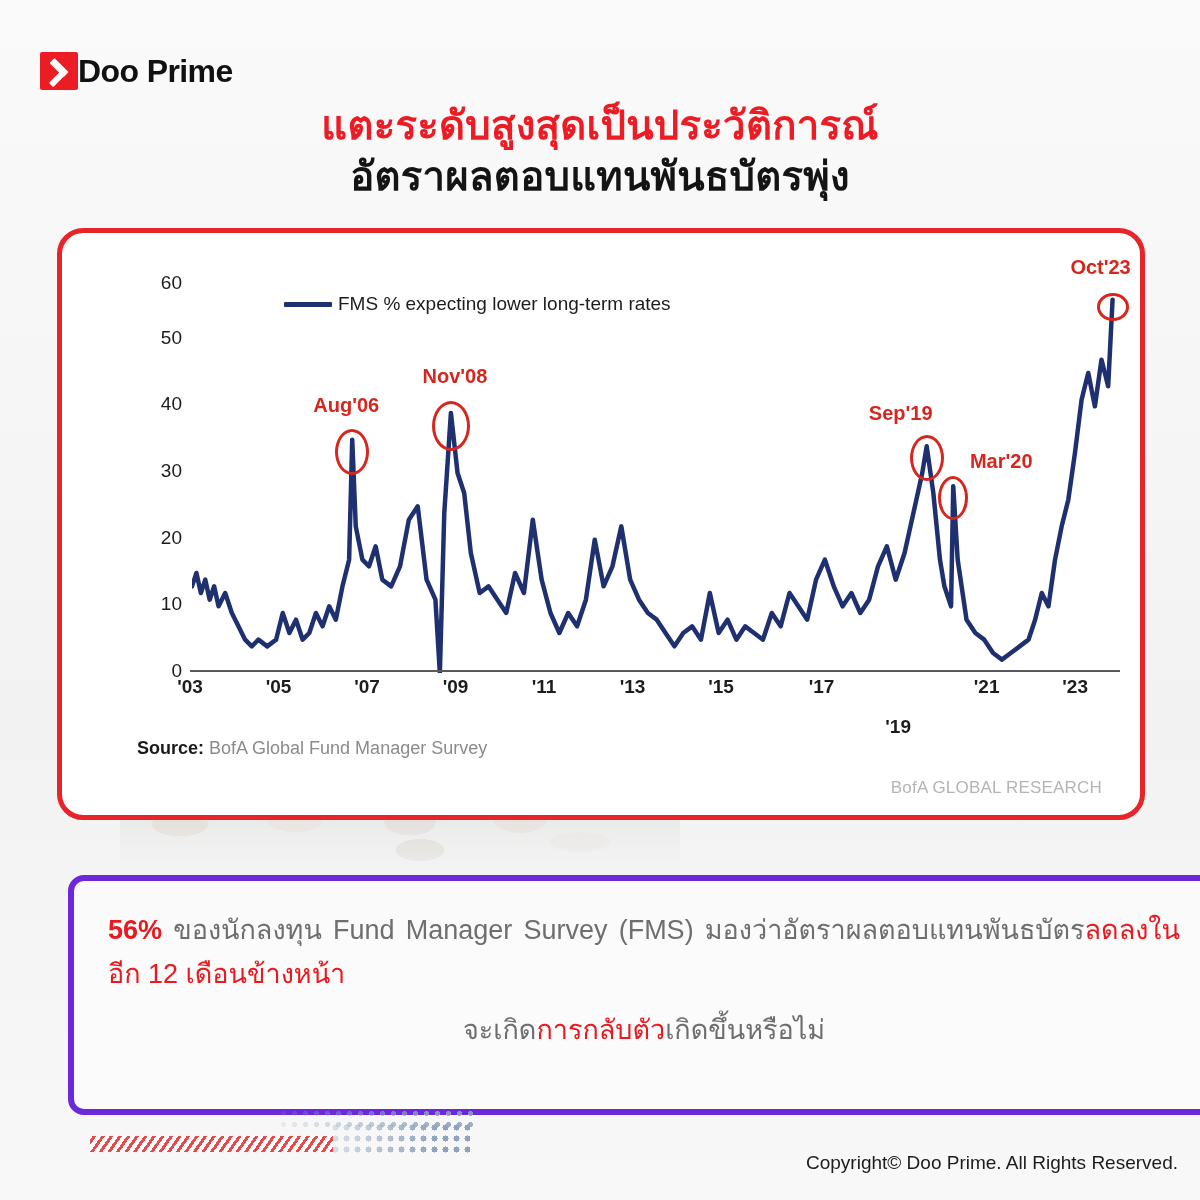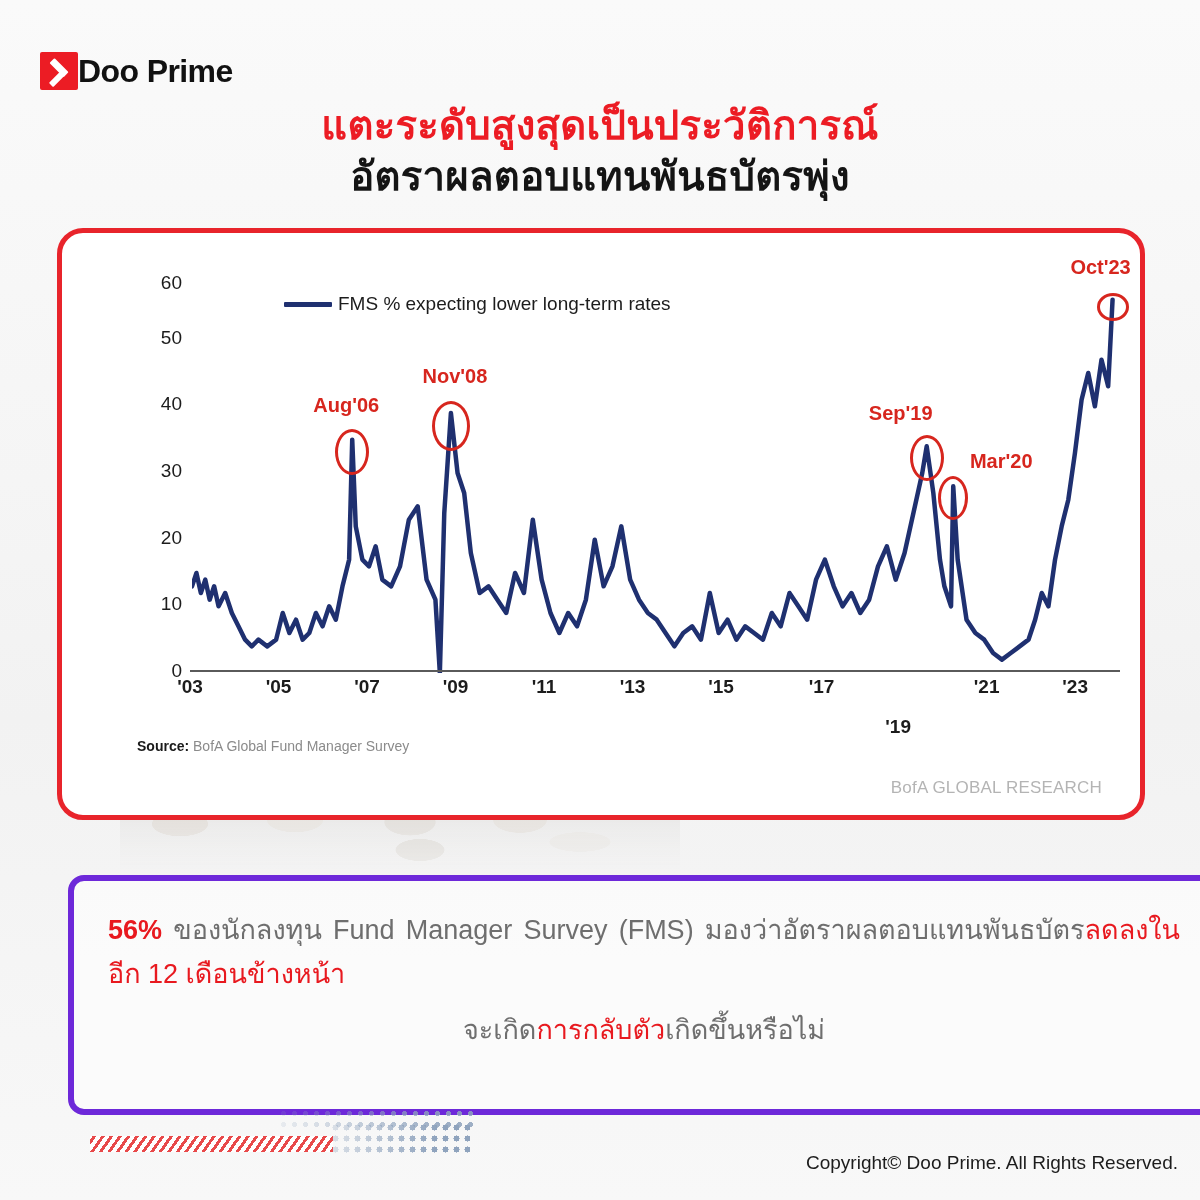--- a/index.html
+++ b/index.html
@@ -184,21 +184,21 @@
   .ring {
     position: absolute;
     border: 3px solid #d7261e;
     border-radius: 50%;
     transform: translate(-50%, -50%);
   }
 
   #source {
     position: absolute;
     left: 75px; top: 505px;
-    font-size: 14px;
+    font-size: 18px;
     color: #8b8b8b;
   }
   #source b { color: #1a1a1a; }
 
   #research-tag {
     position: absolute;
     right: 38px; top: 545px;
     font-size: 17px;
     color: #b4b4b4;
     letter-spacing: .2px;

